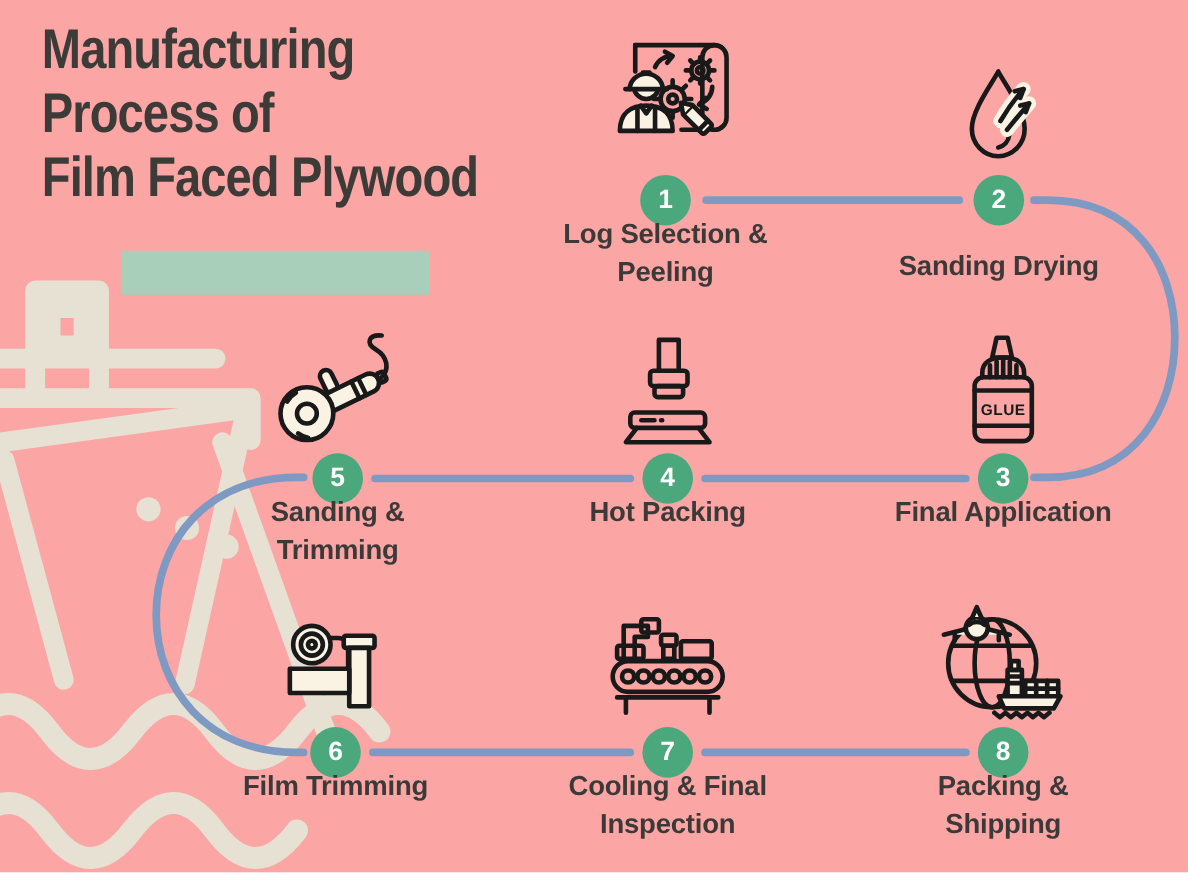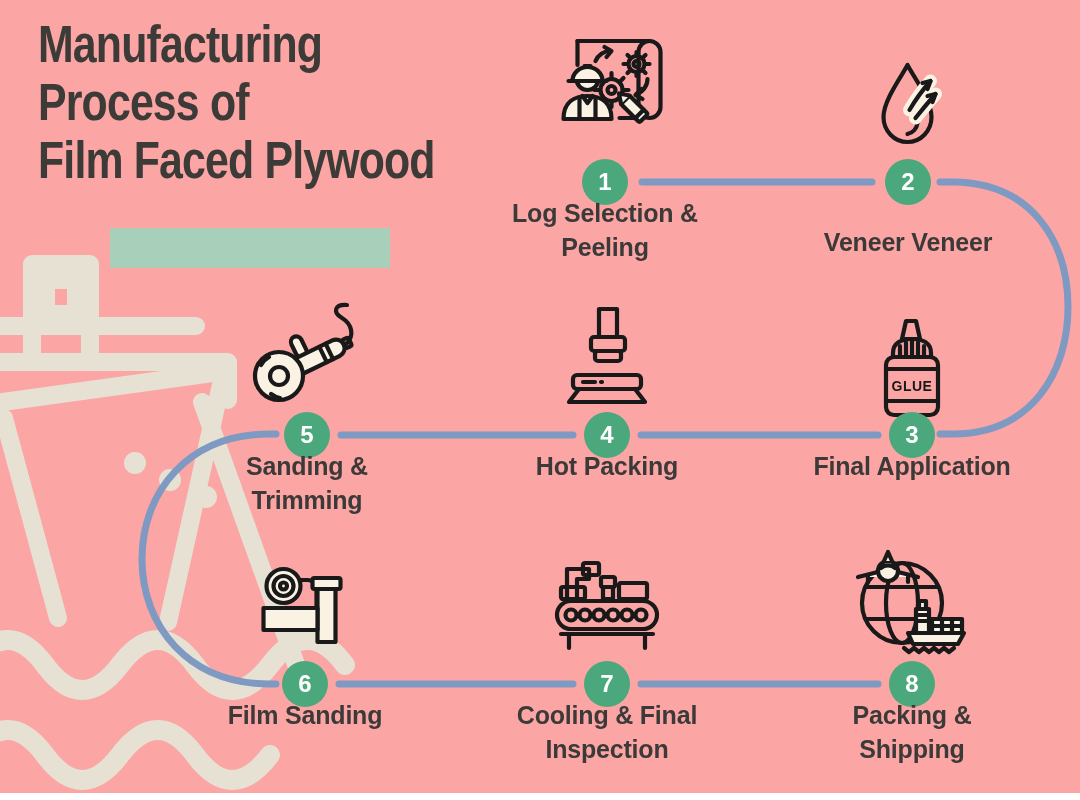--- a/index.html
+++ b/index.html
@@ -112,25 +112,25 @@
         <path class="halo" d="M45,60 C53,50 58,44 65,36"></path>
         <path class="ln" d="M39,52 C46,40 52,32 60,23"></path>
         <path class="ln" d="M52,25 L60,23 L57,31"></path>
         <path class="ln" d="M45,60 C53,50 58,44 65,36"></path>
         <path class="ln" d="M57,38 L65,36 L62,44"></path>
       </svg>
     </div>
     <div class="badge">
         <span>2</span>
       </div>
-    <div class="label" style="width:260px;top:44px">Veneer Veneer</div>
+    <div class="label" style="width:260px;top:44px">Sanding Drying</div>
   </div>
 
   <div class="step" style="left:912px;top:435px">
-    <div class="icon" style="bottom:16px">
+    <div class="icon" style="bottom:30px">
       <svg width="64" height="102" viewBox="0 0 64 102">
         <path class="ln" d="M26,4 h10 l4,18 h-18 Z"></path>
         <path class="ln" d="M13,40 V36 C13,26 21,22 32,22 C43,22 51,26 51,36 V40"></path>
         <path class="ln" d="M20,29 V40 M26,25.5 V40 M32,24.5 V40 M38,25.5 V40 M44,29 V40"></path>
         <rect class="ln" x="6" y="40" width="52" height="58" rx="8"></rect>
         <path class="ln" d="M6,52 H58 M6,84 H58"></path>
         <text class="glue-txt" x="32" y="74" text-anchor="middle">GLUE</text>
       </svg>
     </div>
     <div class="badge">
@@ -186,21 +186,21 @@
         <rect class="fl" x="60" y="25" width="18" height="53"></rect>
         <rect class="fl" x="6" y="44" width="54" height="22"></rect>
         <circle class="fl" cx="26" cy="22" r="17"></circle>
         <circle class="ln" cx="26" cy="22" r="10"></circle>
         <circle class="ln" cx="26" cy="22" r="3.5"></circle>
       </svg>
     </div>
     <div class="badge">
         <span>6</span>
       </div>
-    <div class="label" style="width:220px">Film Sanding</div>
+    <div class="label" style="width:220px">Film Trimming</div>
   </div>
 
   <div class="step" style="left:607px;top:684px">
     <div class="icon" style="bottom:33px">
       <svg width="108" height="96" viewBox="0 0 108 96">
         <path class="ln" d="M14,42 V14 H36 V24 H24 V42"></path>
         <rect class="ln" x="30" y="8" width="16" height="12" rx="2"></rect>
         <rect class="ln" x="8" y="32" width="24" height="12" rx="2"></rect>
         <rect class="ln" x="48" y="22" width="14" height="10" rx="2"></rect>
         <rect class="ln" x="50" y="32" width="10" height="12"></rect>

